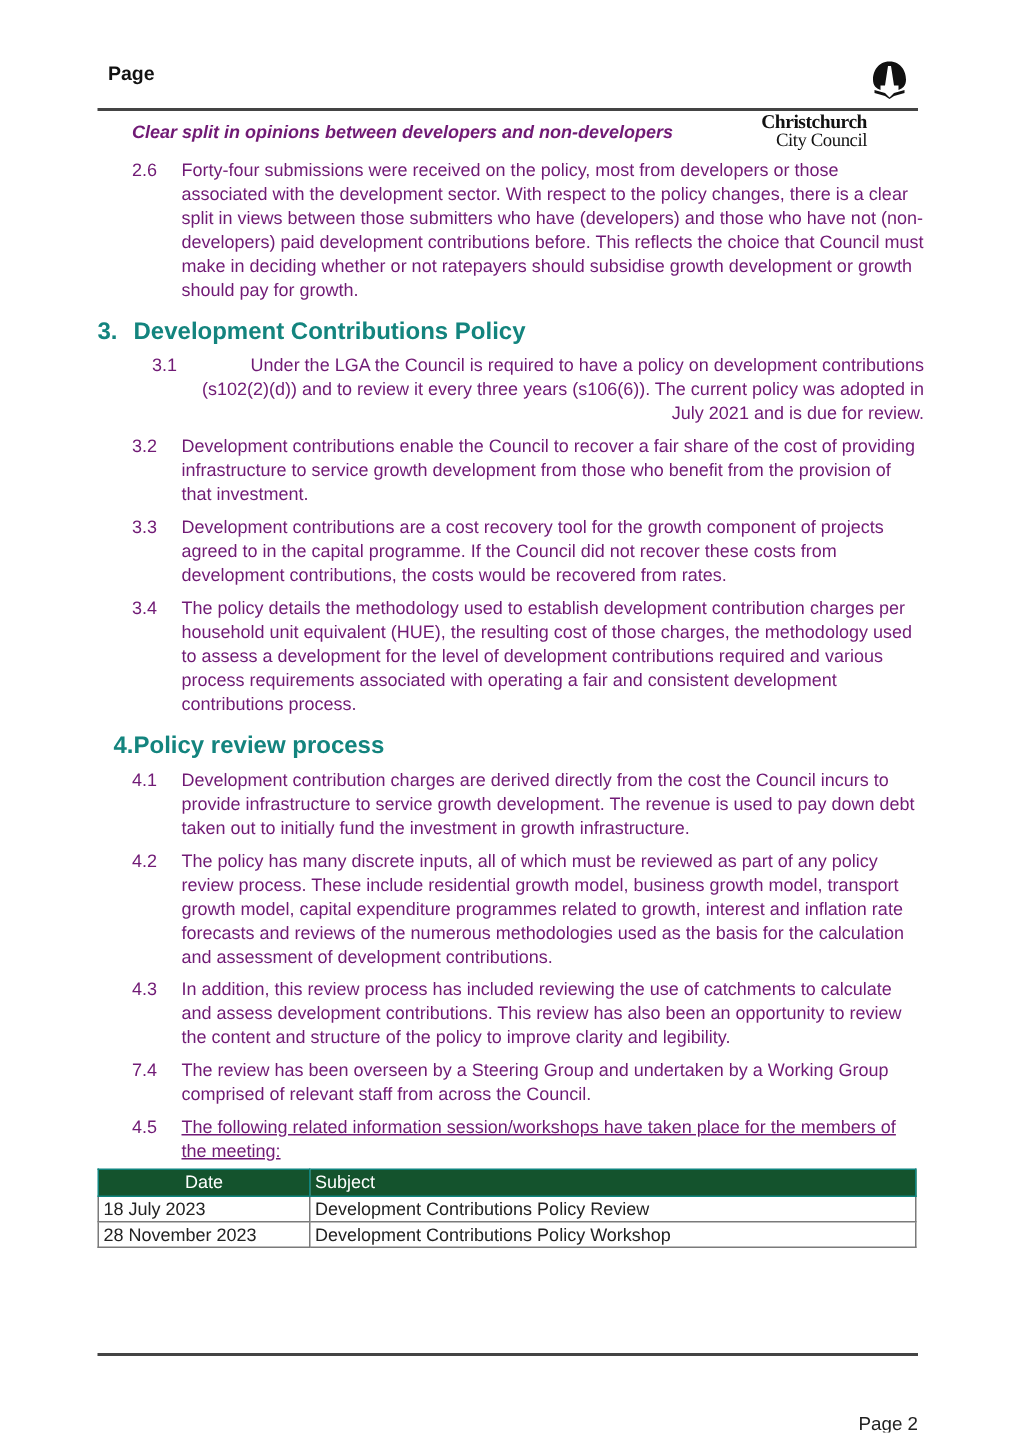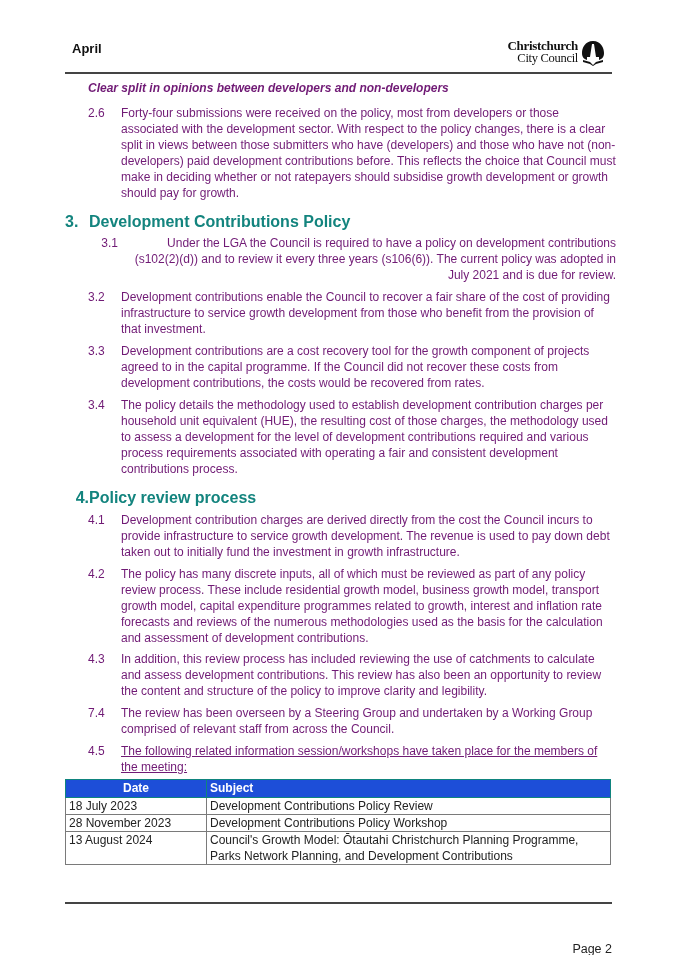--- a/index.html
+++ b/index.html
@@ -13,21 +13,21 @@
     font-size: 13px; font-weight: bold; color: #111;
   }
   .logo {
     position: absolute; left: 498px; top: 38px; width: 110px; height: 34px;
   }
   .logo-text {
     position: absolute; right: 30px; top: 2px; text-align: right;
     font-family: "Liberation Serif", "DejaVu Serif", serif;
     line-height: 12px; color: #111;
   }
-  .logo-text .l1 { font-size: 13px; font-weight: bold; letter-spacing: -0.3px; display:block; }
+  .logo-text .l1 { font-size: 13px; font-weight: bold; letter-spacing: -0.3px; display:block;margin-top:35px; }
   .logo-text .l2 { font-size: 12.5px; display:block; letter-spacing: -0.3px; }
   .logo-mark { position: absolute; right: 2px; top: 2px; width: 26px; height: 26px; }
   .top-rule {
     position: absolute; left: 65px; top: 72px; width: 547px; height: 1.5px; background: #444;
   }
   .bottom-rule {
     position: absolute; left: 65px; top: 902px; width: 547px; height: 1.5px; background: #444;
   }
   .page-num {
     position: absolute; right: 63px; top: 942px; font-size: 12.5px; color: #222;
@@ -45,32 +45,32 @@
   .section-h {
     position: absolute; left: 65px;
     font-size: 16px; font-weight: bold; color: #13847e;
   }
   .section-h .snum { display: inline-block; width: 24px; }
   table.sessions {
     position: absolute; left: 65px; top: 779px; width: 546px;
     border-collapse: collapse; font-size: 12px; color: #222;
   }
   table.sessions th {
-    background: #1d4ed8; color: #fff; font-weight: bold; text-align: left;
+    background: #14532d; color: #fff; font-weight: normal; text-align: left;
     padding: 0 3px; height: 17px; line-height: 17px; border: 1px solid #0f847e;
   }
   table.sessions th.c-date { text-align: center; width: 134px; }
   table.sessions td {
     border: 1px solid #7a7a7a; padding: 0 3px; line-height: 16px; vertical-align: top;
   }
 </style>
 </head>
 <body>
 
-<div class="header-title">April</div>
+<div class="header-title">Page</div>
 
 <div class="logo">
   <div class="logo-text">
     <span class="l1">Christchurch</span>
     <span class="l2">City Council</span>
   </div>
   <svg class="logo-mark" viewBox="0 0 26 26">
     <path d="M13 1 C5 1 2 8 2 13 C2 17 4 19 7 20 L7 17 L10 17 L12 4 L14 4 L16 17 L19 17 L19 20 C22 19 24 17 24 13 C24 8 21 1 13 1 Z" fill="#111"></path>
     <path d="M3 20 L10 22 L13 25 L16 22 L23 20 L23 22 L16 24 L13 26 L10 24 L3 22 Z" fill="#111"></path>
   </svg>
@@ -140,21 +140,17 @@
   </thead>
   <tbody>
     <tr>
       <td>18 July 2023</td>
       <td>Development Contributions Policy Review</td>
     </tr>
     <tr>
       <td>28 November 2023</td>
       <td>Development Contributions Policy Workshop</td>
     </tr>
-    <tr>
-      <td>13 August 2024</td>
-      <td>Council's Growth Model: Ōtautahi Christchurch Planning Programme, Parks Network Planning, and Development Contributions</td>
-    </tr>
   </tbody>
 </table>
 
 <div class="bottom-rule"></div>
 <div class="page-num">Page 2</div>
 
 </body></html>

